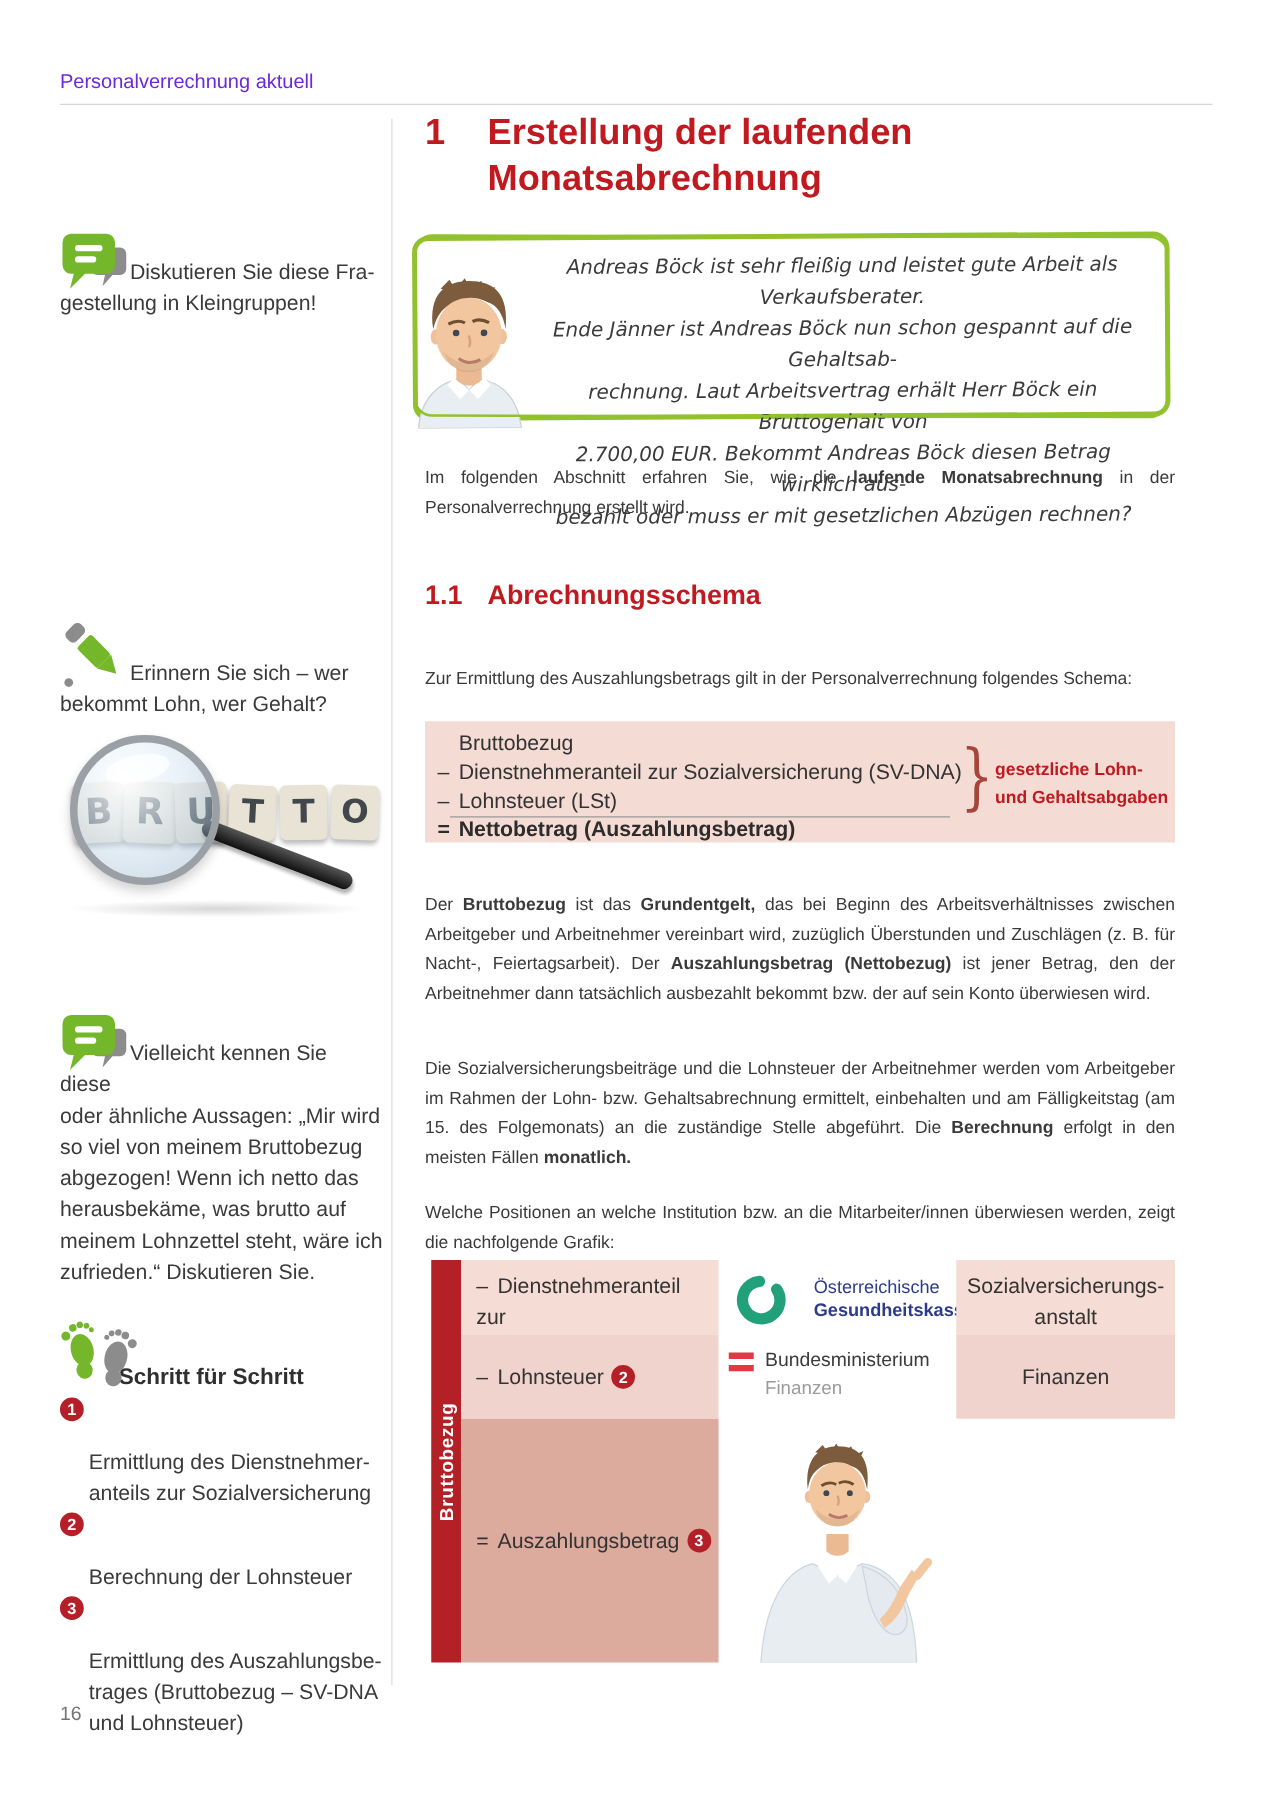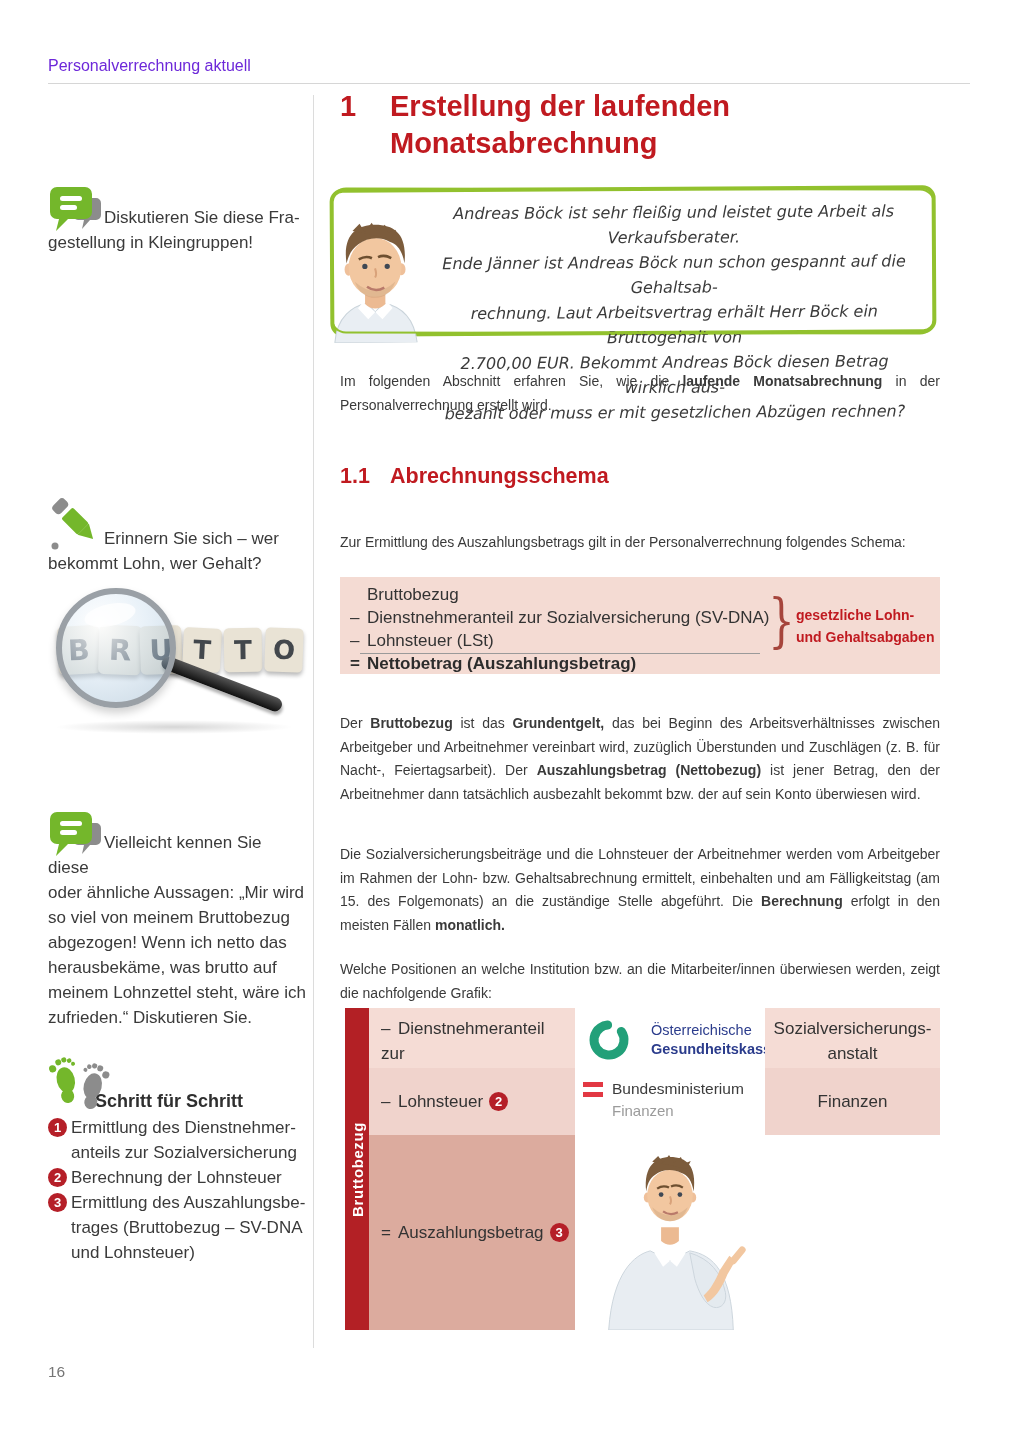--- a/index.html
+++ b/index.html
@@ -114,21 +114,21 @@
                  background:radial-gradient(ellipse at center,rgba(0,0,0,.16),rgba(0,0,0,0) 70%);}
 
   
   #steps{position:absolute;left:48px;top:1053px;width:260px;}
   .steps-icon{position:absolute;left:0;top:0;}
   .steps-heading{font-weight:bold;font-size:18px;color:#2f2f2f;margin:38px 0 3px 0;text-indent:47px;}
   .step-item{display:flex;}
   .step-item .dot{width:19px;height:19px;border-radius:50%;background:#b51f28;color:#fff;
                   font-size:13px;font-weight:bold;text-align:center;line-height:19px;
                   flex:none;margin:3px 4px 0 0;}
-  .step-lines{font-size:17px;line-height:25px;}
+  .step-lines{font-size:17px;line-height:25px;margin-top:42px;}
 </style>
 </head>
 <body>
 
 <div class="page">
 
   <div class="header-label">Personalverrechnung aktuell</div>
   <div class="header-rule"></div>
   <div class="v-divider"></div>
 

